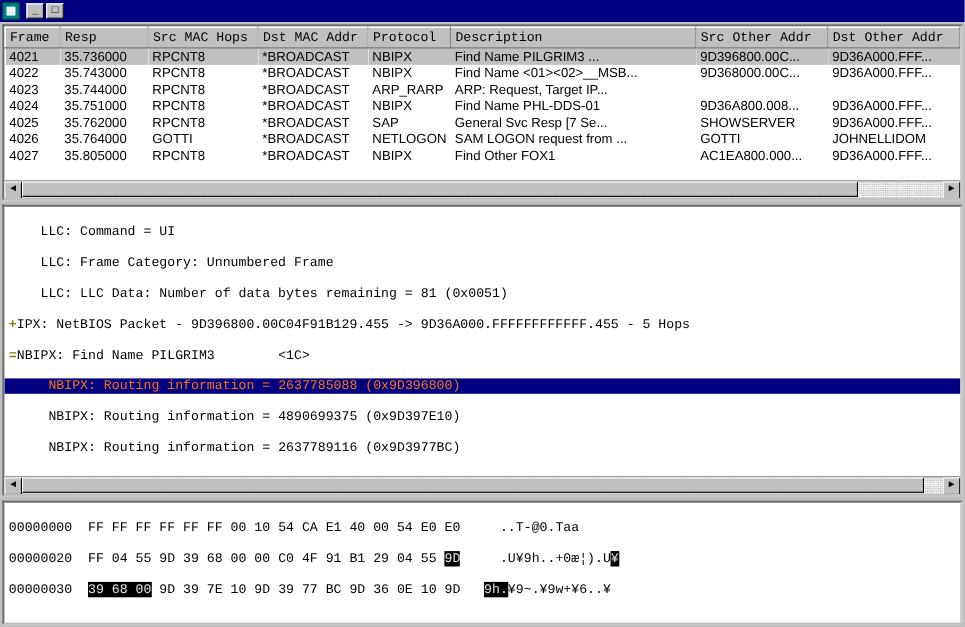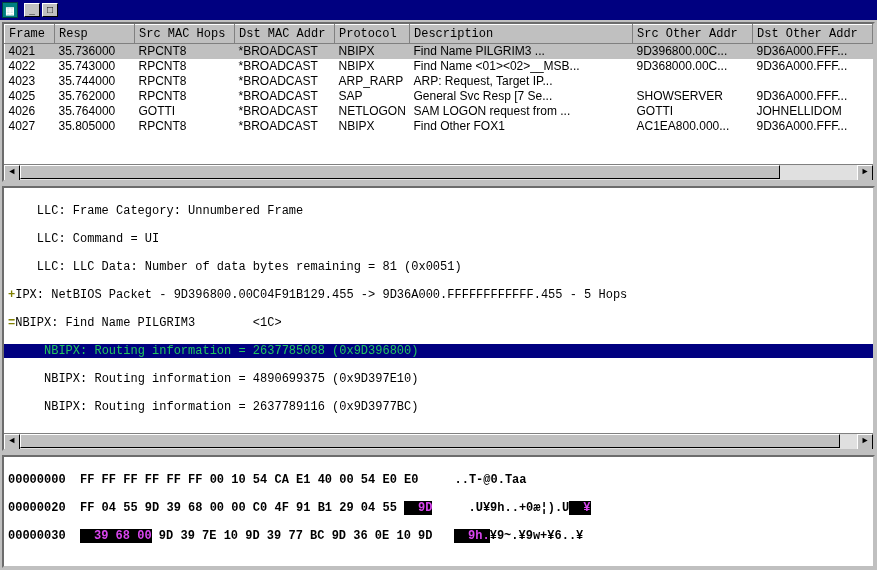--- a/index.html
+++ b/index.html
@@ -90,24 +90,24 @@
     background:#c0c0c0;
     border:1px solid #000;
     border-top-color:#fff;border-left-color:#fff;
     font-size:9px;text-align:center;line-height:12px;
     cursor:pointer;
   }
   .sb-track { flex:1; background: repeating-conic-gradient(#c0c0c0 0 25%, #fff 0 50%) 0/2px 2px; position:relative;}
   .sb-thumb { position:absolute;left:0;top:0;height:14px;background:#c0c0c0;border:1px solid #000;border-top-color:#fff;border-left-color:#fff;}
   .detail-body { flex:1; overflow:hidden; padding:2px 0; white-space:pre; line-height:14px;}
   .detail-line { padding:0 4px; }
-  .detail-line.hl { background:#000080;color:#22c55e;}
+  .detail-line.hl { background:#000080;color:#f97316;}
   .tree-gl{ color:#808000; font-weight:bold;}
-  .hex-body { flex:1; overflow:hidden; padding:2px 4px; white-space:pre; line-height:14px;font-weight:bold;}
-  .hexhl { background:#000;color:#d946ef;padding-left:14px;}
+  .hex-body { flex:1; overflow:hidden; padding:2px 4px; white-space:pre; line-height:14px;}
+  .hexhl { background:#000;color:#e5e5e5;}
   .table-scroll{flex:1;overflow:hidden;}
 </style>
 </head>
 <body>
 
 <div class="titlebar">
   <span class="icon">▦</span>
   <span class="winbtn">_</span>
   <span class="winbtn">□</span>
 </div>
@@ -162,20 +162,30 @@
             <td>4023</td>
             <td>35.744000</td>
             <td>RPCNT8</td>
             <td>*BROADCAST</td>
             <td>ARP_RARP</td>
             <td>ARP: Request, Target IP...</td>
             <td></td>
             <td></td>
           </tr>
       <tr>
+            <td>4024</td>
+            <td>35.751000</td>
+            <td>RPCNT8</td>
+            <td>*BROADCAST</td>
+            <td>NBIPX</td>
+            <td>Find Name PHL-DDS-01</td>
+            <td>9D36A800.008...</td>
+            <td>9D36A000.FFF...</td>
+          </tr>
+      <tr>
             <td>4025</td>
             <td>35.762000</td>
             <td>RPCNT8</td>
             <td>*BROADCAST</td>
             <td>SAP</td>
             <td>General Svc Resp  [7 Se...</td>
             <td>SHOWSERVER</td>
             <td>9D36A000.FFF...</td>
           </tr>
       <tr>
@@ -205,22 +215,22 @@
     <div class="sb-btn">◄</div>
     <div class="sb-track">
         <div class="sb-thumb" style="width:760px"></div>
       </div>
     <div class="sb-btn">►</div>
   </div>
 </div>
 
 <div class="pane detail-pane">
   <div class="detail-body">
+<div class="detail-line">    LLC: Command = UI</div>
 <div class="detail-line">    LLC: Frame Category: Unnumbered Frame</div>
-<div class="detail-line">    LLC: Command = UI</div>
 <div class="detail-line">    LLC: LLC Data: Number of data bytes remaining = 81 (0x0051)</div>
 <div class="detail-line"><span class="tree-gl">+</span><span>IPX: NetBIOS Packet - 9D396800.00C04F91B129.455 -&gt; 9D36A000.FFFFFFFFFFFF.455 - 5 Hops</span></div>
 <div class="detail-line"><span class="tree-gl">=</span><span>NBIPX: Find Name PILGRIM3        &lt;1C&gt;</span></div>
 <div class="detail-line hl">     <span>NBIPX: Routing information = 2637785088 (0x9D396800)</span></div>
 <div class="detail-line">     <span>NBIPX: Routing information = 4890699375 (0x9D397E10)</span></div>
 <div class="detail-line">     <span>NBIPX: Routing information = 2637789116 (0x9D3977BC)</span></div>
 
 
 
 

